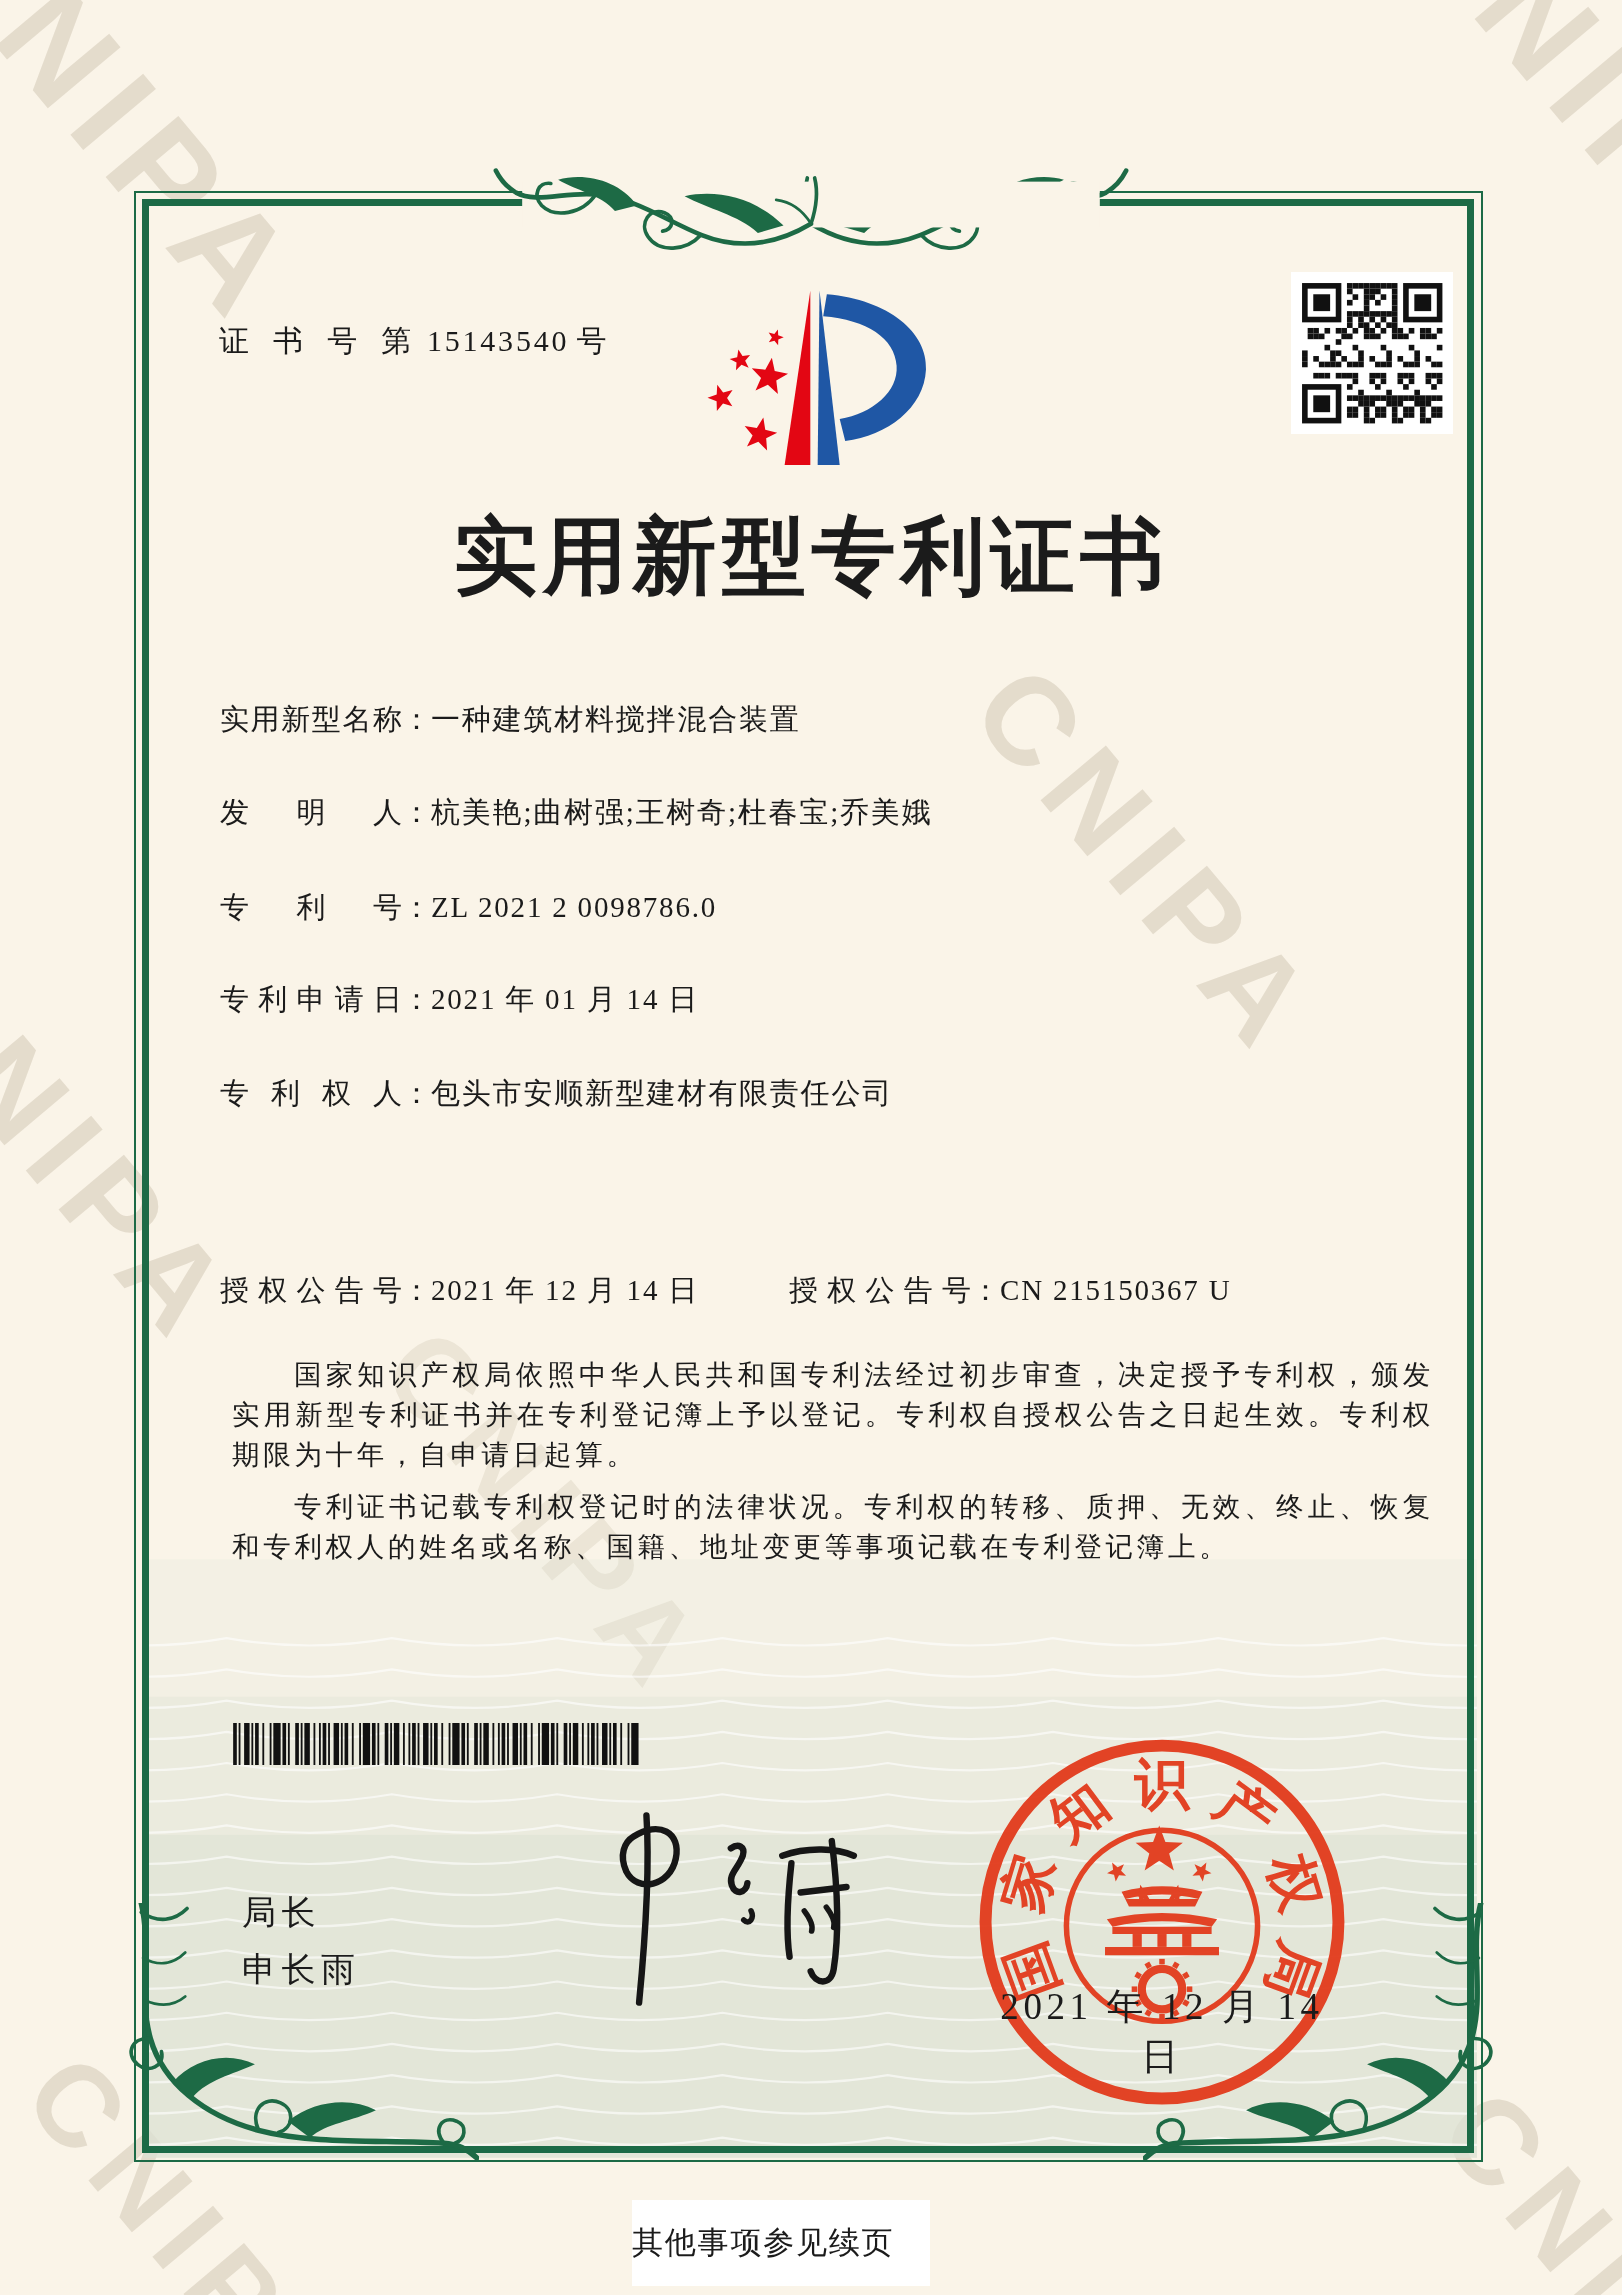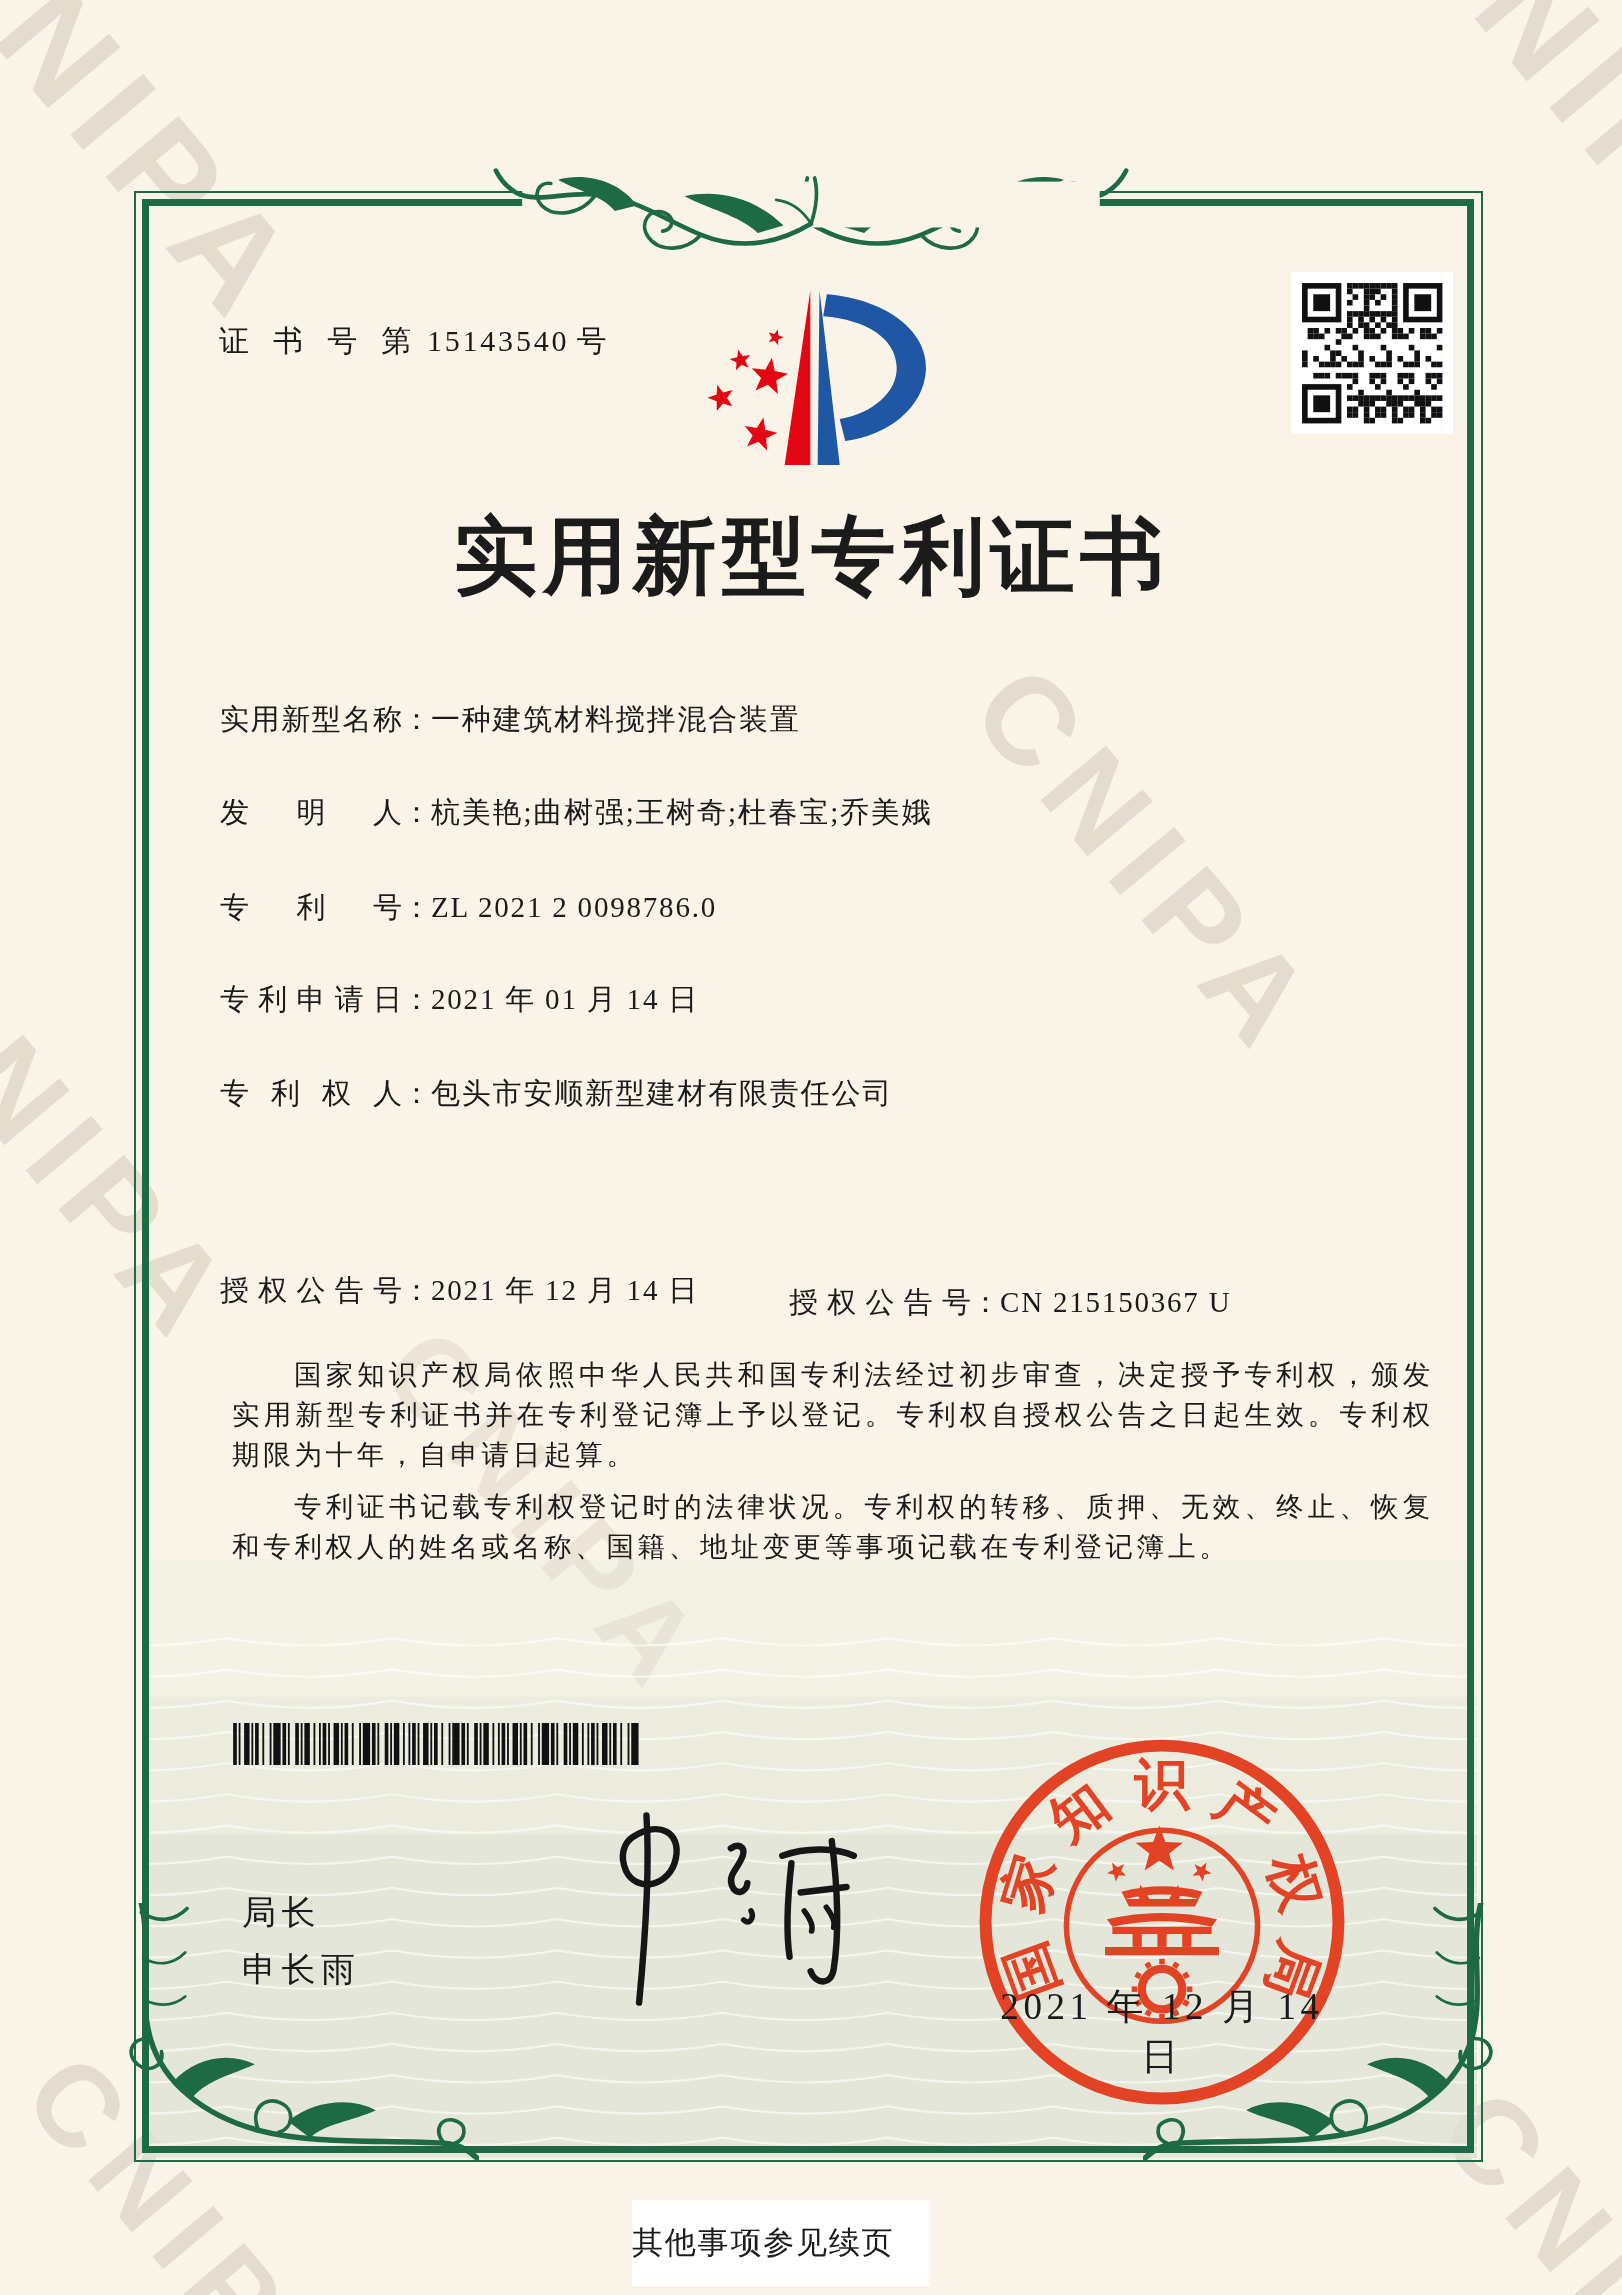--- a/index.html
+++ b/index.html
@@ -23,21 +23,21 @@
   .certno .sp{letter-spacing:8.3px;}
   .certno .num{padding:0 7.3px;letter-spacing:2.8px;}
   .title{left:0;top:500px;width:1623px;text-align:center;font-size:84px;font-weight:bold;
          letter-spacing:5.5px;}
   .row{left:220px;width:1235px;font-size:29px;}
   .row .lab{display:inline-block;width:182px;text-align:justify;text-align-last:justify;
             vertical-align:top;}
   .row .val{letter-spacing:1.8px;}
   .row .val.wide{display:inline-block;width:782px;vertical-align:top;line-height:62px;
             margin-top:-13px;position:relative;top:13px;}
-  .row .g2{position:absolute;left:569px;top:12px;}
+  .row .g2{position:absolute;left:569px;top:0;}
   .paras{left:220px;top:1343px;width:1226px;font-size:27.5px;line-height:40px;
          letter-spacing:3.7px;text-align:justify;}
   .paras p{margin:12px;text-indent:62px;}
   .signer{left:242px;font-size:34px;font-family:"Liberation Sans","DejaVu Sans",sans-serif;
           font-weight:500;letter-spacing:5.5px;}
   .sealdate{left:983px;top:1982px;width:358px;text-align:center;font-size:37px;
             letter-spacing:4.6px;z-index:7;font-weight:500;}
   .pageno{left:37px;top:2105px;width:1549px;text-align:center;font-size:27px;letter-spacing:1.8px;}
   .notebox{left:632px;top:2200px;width:298px;height:86px;background:#ffffff;z-index:5;
            text-align:left;line-height:86px;font-size:31px;letter-spacing:1.8px;}

